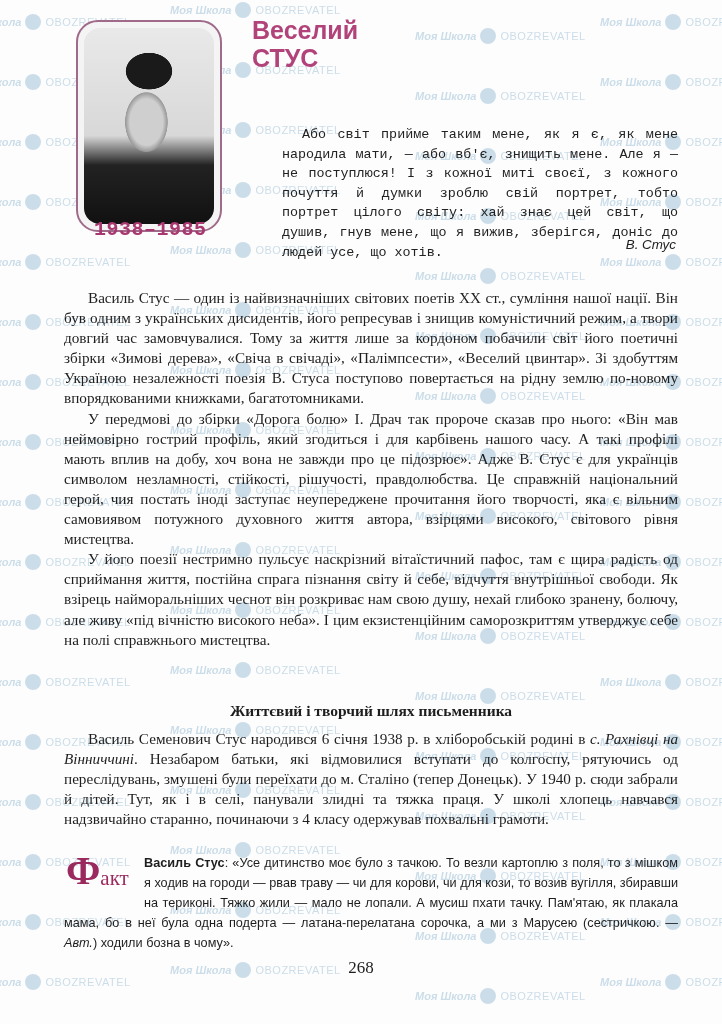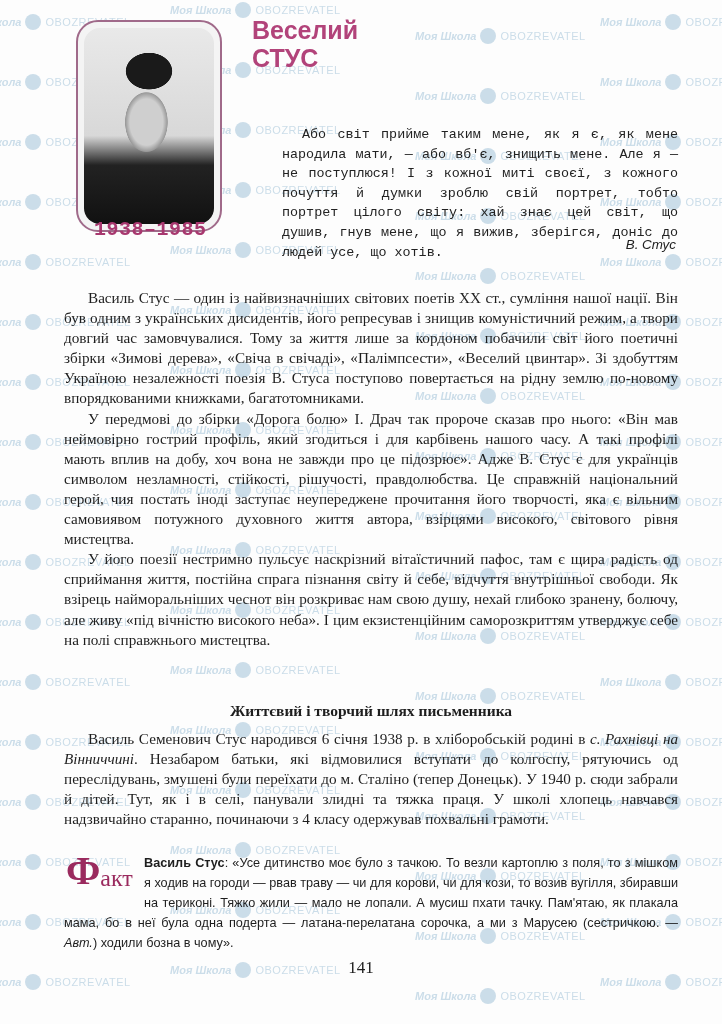--- a/index.html
+++ b/index.html
@@ -52,21 +52,21 @@
     .body-text p { margin: 0; text-indent: 24px; }
     .section-heading {
       position: absolute; left: 64px; width: 614px; top: 702px; text-align: center;
       font-weight: bold; font-size: 15.5px;
     }
     .fact-logo {
       position: absolute; left: 66px; top: 851px; font-family: "Liberation Serif", serif;
       color: #9a2a5e; display: flex; align-items: flex-end;
     }
     .fact-logo .big { font-size: 40px; line-height: 40px; font-weight: bold; }
-    .fact-logo .small { font-size: 24px; line-height: 26px; }
+    .fact-logo .small { font-size: 21px; line-height: 26px; }
     .fact-text {
       position: absolute; left: 64px; top: 853px; width: 614px;
       font-family: "Liberation Sans", sans-serif; font-size: 12.7px; line-height: 20px; text-align: justify;
     }
     .fact-text .lead { display: block; padding-left: 80px; }
     .fact-text b { font-weight: bold; }
     .page-number {
       position: absolute; left: 0; width: 722px; top: 958px; text-align: center; font-size: 17px;
     }
   </style>
@@ -442,13 +442,13 @@
 </div>
 
 <div class="fact-logo">
   <span class="big">Ф</span>
     <span class="small">акт</span>
 </div>
 <div class="fact-text">
   <span style="float: left; width: 80px; height: 60px;"></span><span class="lead" style="padding-left: 0px; text-indent: 0px; display: inline;"><b>Василь Стус</b><span>:  «Усе дитинство моє було з тачкою. То везли картоплю з поля, то з мішком я ходив на городи — рвав траву — чи для корови, чи для кози, то возив вугілля, збиравши на териконі. Тяжко жили — мало не лопали. А мусиш пхати тачку. Пам'ятаю, як плакала мама, бо в неї була одна подерта — латана-перелатана сорочка, а ми з Марусею (сестричкою. — </span><i>Авт.</i><span>) ходили бозна в чому».</span></span>
 </div>
 
-<div class="page-number">141</div>
+<div class="page-number">268</div>
 
 </body></html>

